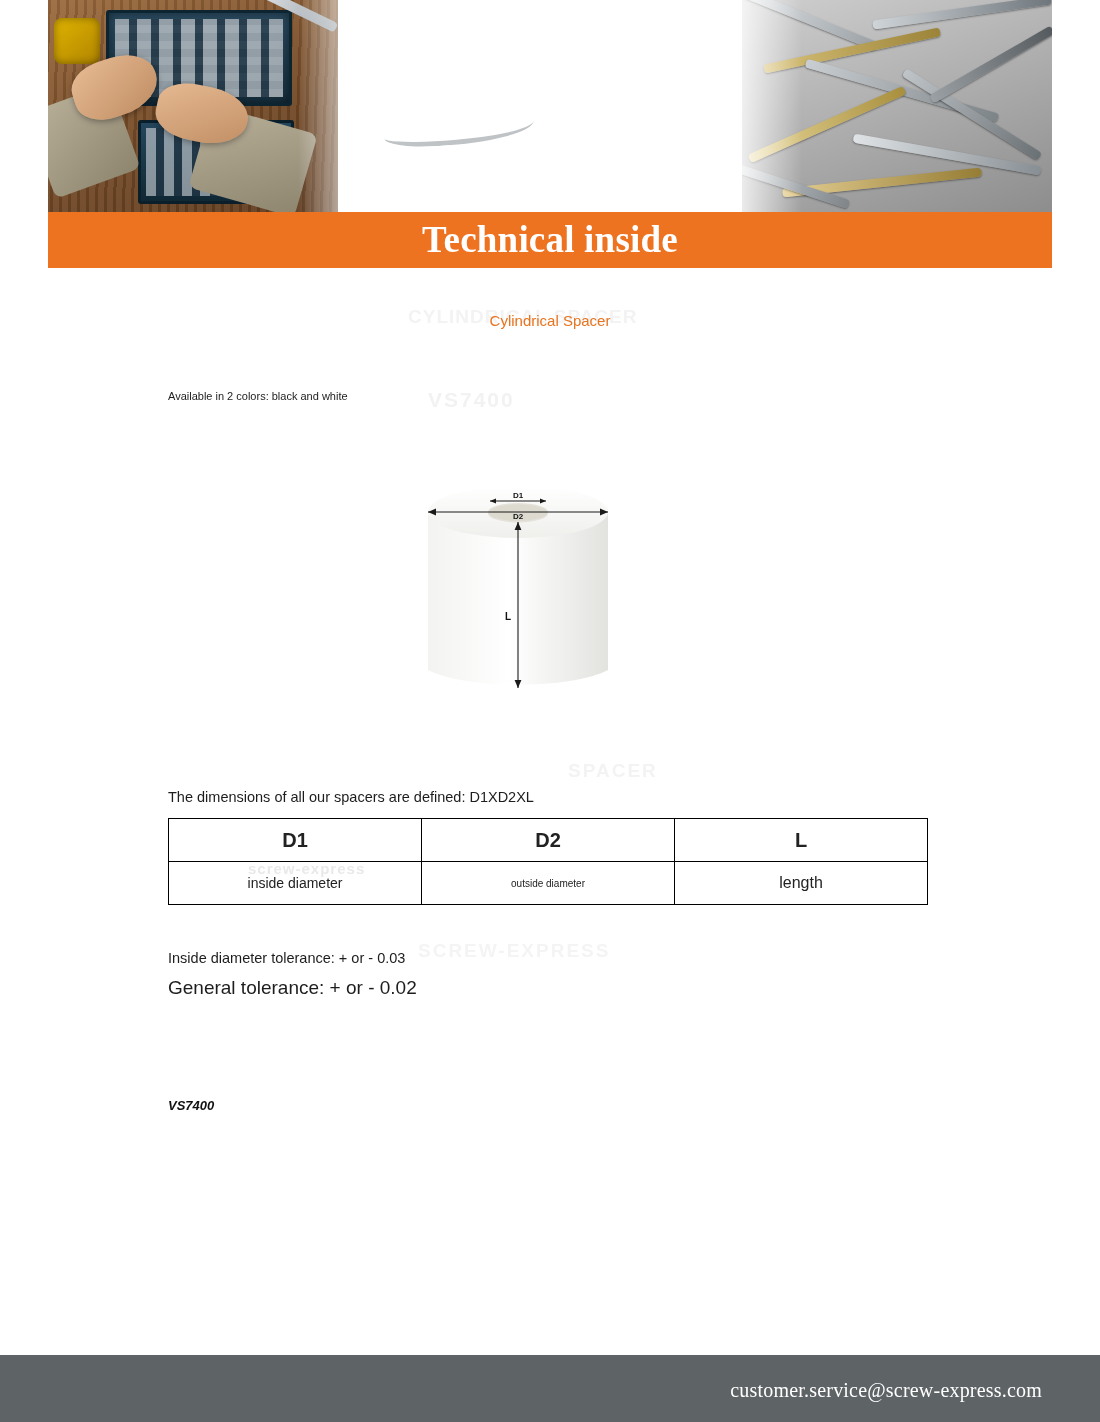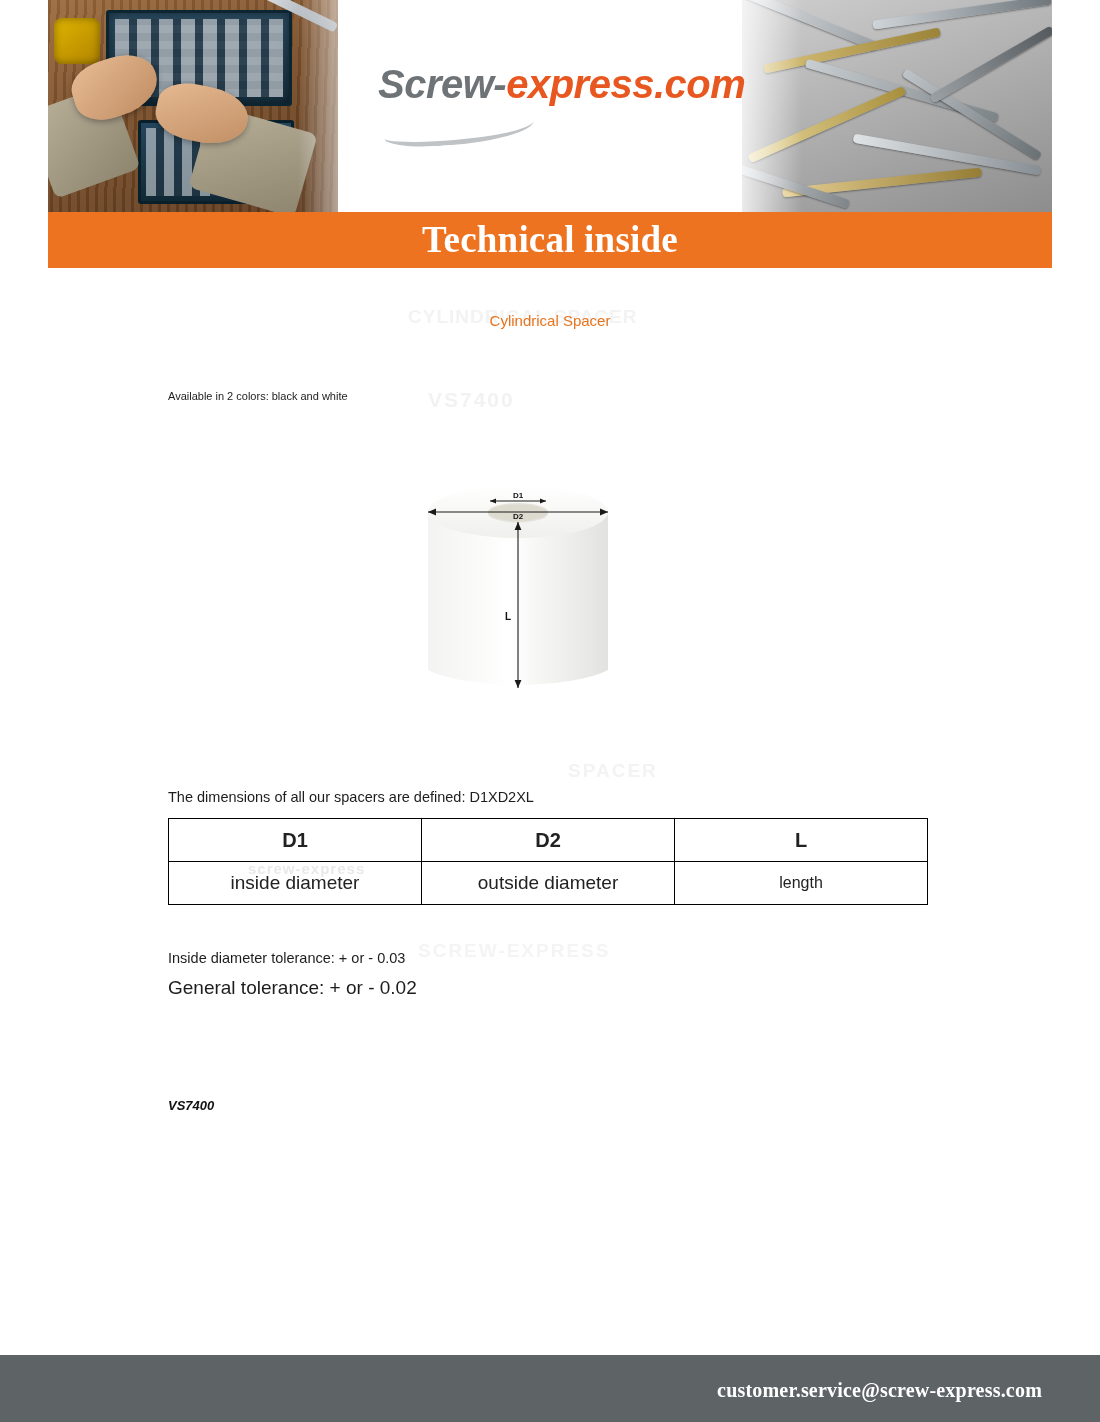--- a/index.html
+++ b/index.html
@@ -275,24 +275,24 @@
     border: 1px solid #000;
     height: 40px;
     text-align:center;
     vertical-align: middle;
   }
   .dim-table .head td {
     font-size: 20px;
     font-weight: bold;
   }
   .dim-table .sub td {
-    font-size: 19px;
+    font-size: 10px;
     font-weight: normal;
   }
-  .dim-table .sub td.smaller { font-size: 19px; }
+  .dim-table .sub td.smaller { font-size: 14px; }
   .dim-table .sub td.bigger { font-size: 16px; }
   .ghost-table-cell {
     color: #e9e9e9;
     font-weight: bold;
     letter-spacing: 1px;
     position:absolute;
     left: 200px;
     top: 860px;
     font-size: 15px;
     pointer-events:none;
@@ -330,21 +330,21 @@
     width: 1004px;
     height: 67px;
     background: #5e6366;
   }
   .footer .mail {
     position:absolute;
     right: 10px;
     top: 24px;
     color:#ffffff;
     font-family: "Liberation Serif", serif;
-    font-weight: bold;
+    font-weight: normal;
     font-size: 20px;
     letter-spacing: .2px;
   }
   .footer-left-strip {
     position:absolute;
     left: 0;
     top: 1355px;
     width: 48px;
     height: 67px;
     background:#5e6366;
@@ -386,21 +386,20 @@
       <div class="scr" style="left:110px; top:150px; width:190px; transform:rotate(10deg); background:linear-gradient(90deg,#dfe3e6,#888f94);"></div>
       <div class="scr" style="left:130px; top:8px; width:180px; transform:rotate(-8deg); background:linear-gradient(90deg,#cfd4d8,#6f777c);"></div>
       <div class="scr" style="left:150px; top:110px; width:160px; transform:rotate(32deg); background:linear-gradient(90deg,#bfc4c8,#6a7175);"></div>
       <div class="scr" style="left:40px; top:178px; width:200px; transform:rotate(-6deg); background:linear-gradient(90deg,#e5cf93,#957d35);"></div>
       <div class="scr" style="left:180px; top:60px; width:140px; transform:rotate(-30deg); background:linear-gradient(90deg,#9aa0a4,#545a5e);"></div>
       <div class="scr" style="left:-20px; top:180px; width:130px; transform:rotate(18deg); background:linear-gradient(90deg,#d7dbde,#7f8589);"></div>
     </div>
     <div class="fade-right"></div>
 
     <div class="logo">
-      <div class="logo-text"><span class="logo-grey">Screw-</span><span class="logo-orange">express.com</span></div>
       <div class="logo-swoosh"></div>
     </div>
   </div>
 
   <div class="title-bar">
     <div class="title">Technical inside</div>
   </div>
 
   <div class="ghost-1">CYLINDRICAL SPACER</div>
   <div class="subtitle">Cylindrical Spacer</div>

